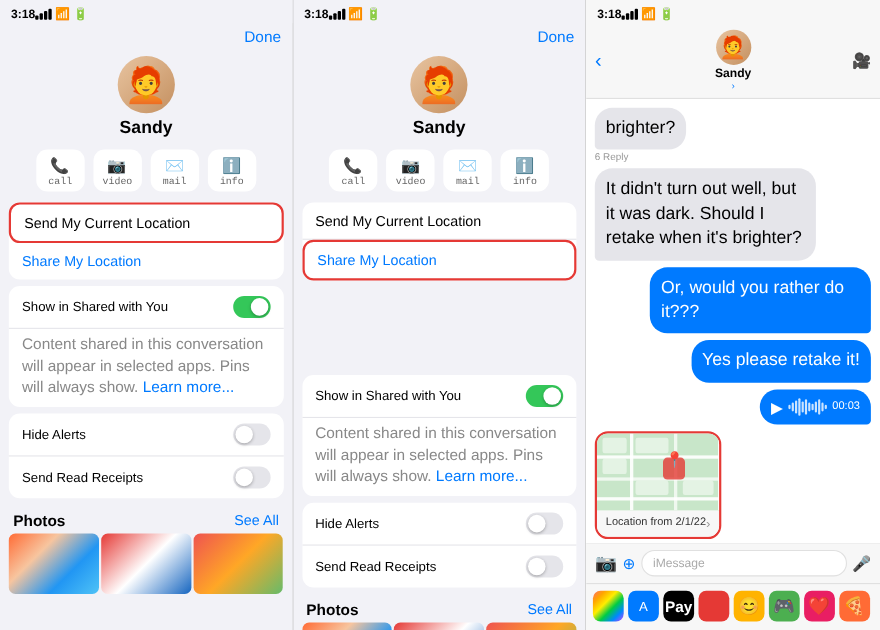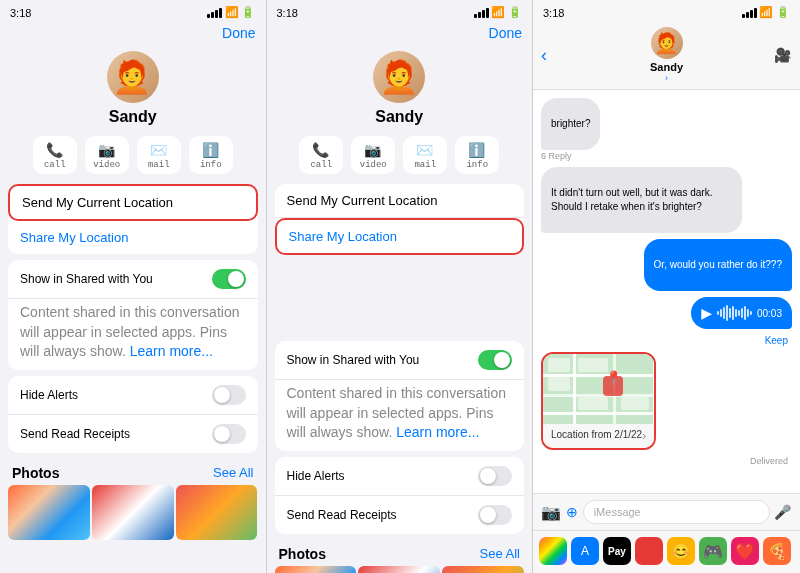--- a/index.html
+++ b/index.html
@@ -21,25 +21,25 @@
       background: #f2f2f7;
       position: relative;
       overflow: hidden;
       border-right: 1px solid #ccc;
     }
     .panel:last-child { border-right: none; }
 
     
     .status-bar {
       display: flex;
-      justify-content: space-between;
+      justify-content: flex-start;
       align-items: center;
       padding: 6px 10px 2px;
       font-size: 11px;
-      font-weight: 400;
+      font-weight: 700;
       background: #f2f2f7;
     }
     .status-icons {
       display: flex;
       align-items: center;
       gap: 3px;
     }
     .signal-bars { display: flex; align-items: flex-end; gap: 1px; }
     .signal-bar { background: #000; width: 3px; border-radius: 1px; }
 
@@ -245,23 +245,23 @@
       background: #fff;
     }
     .msg-bubble-row {
       display: flex;
       flex-direction: column;
     }
     .msg-bubble-row.incoming { align-items: flex-start; }
     .msg-bubble-row.outgoing { align-items: flex-end; }
     .msg-bubble {
       max-width: 80%;
-      padding: 19px 10px;
+      padding: 8px 10px;
       border-radius: 16px;
-      font-size: 10px;
+      font-size: 16px;
       line-height: 1.4;
     }
     .msg-bubble.incoming {
       background: #e5e5ea;
       color: #000;
       border-bottom-left-radius: 4px;
     }
     .msg-bubble.outgoing {
       background: #007aff;
       color: #fff;
@@ -378,21 +378,21 @@
       height: 28px;
       border-radius: 7px;
       display: flex;
       align-items: center;
       justify-content: center;
       font-size: 16px;
       flex-shrink: 0;
     }
     .dock-icon.photos-icon { background: linear-gradient(135deg, #ff6b6b, #ffa500, #ffed00, #00cc44, #0088ff, #cc44ff); }
     .dock-icon.appstore-icon { background: #007aff; color: #fff; }
-    .dock-icon.pay-icon { background: #000; color: #fff; font-size: 10px; font-weight: 700; }
+    .dock-icon.pay-icon { background: #000; color: #fff; font-size: 14px; font-weight: 700; }
     .dock-icon.red-circle { background: #e53935; font-size: 12px; }
     .dock-icon.emoji1 { background: #ffb300; }
     .dock-icon.emoji2 { background: #4caf50; }
     .dock-icon.emoji3 { background: #e91e63; }
   </style>
 </head>
 <body>
 
 <div class="panel">
 
@@ -601,20 +601,23 @@
 
 
     <div class="msg-bubble-row incoming">
       <div class="msg-bubble incoming">It didn't turn out well, but it was dark. Should I retake when it's brighter?</div>
     </div>
 
     <div class="msg-bubble-row outgoing">
       <div class="msg-bubble outgoing">Or, would you rather do it???</div>
     </div>
 
+    <div class="msg-bubble-row outgoing">
+      <div class="msg-bubble outgoing">Yes please retake it!</div>
+    </div>
 
     <div class="msg-bubble-row outgoing">
       <div class="voice-msg">
         <span class="play-btn">▶</span>
         <div class="waveform">
           <div class="waveform-bar" style="height:4px"></div>
           <div class="waveform-bar" style="height:8px"></div>
           <div class="waveform-bar" style="height:12px"></div>
           <div class="waveform-bar" style="height:16px"></div>
           <div class="waveform-bar" style="height:10px"></div>
@@ -623,21 +626,20 @@
           <div class="waveform-bar" style="height:6px"></div>
           <div class="waveform-bar" style="height:10px"></div>
           <div class="waveform-bar" style="height:14px"></div>
           <div class="waveform-bar" style="height:8px"></div>
           <div class="waveform-bar" style="height:4px"></div>
         </div>
         <span class="voice-time">00:03</span>
       </div>
     </div>
 
-    <div class="keep-label">Keep</div>
 
     <div class="msg-bubble-row incoming">
       <div class="location-card">
         <div class="map-preview">
 
           <div class="map-grid">
             <div class="map-road-h" style="top: 20px; opacity: 0.9;"></div>
             <div class="map-road-h" style="top: 40px; opacity: 0.7;"></div>
             <div class="map-road-h" style="top: 58px; opacity: 0.9;"></div>
             <div class="map-road-v" style="left: 30px; opacity: 0.9;"></div>

